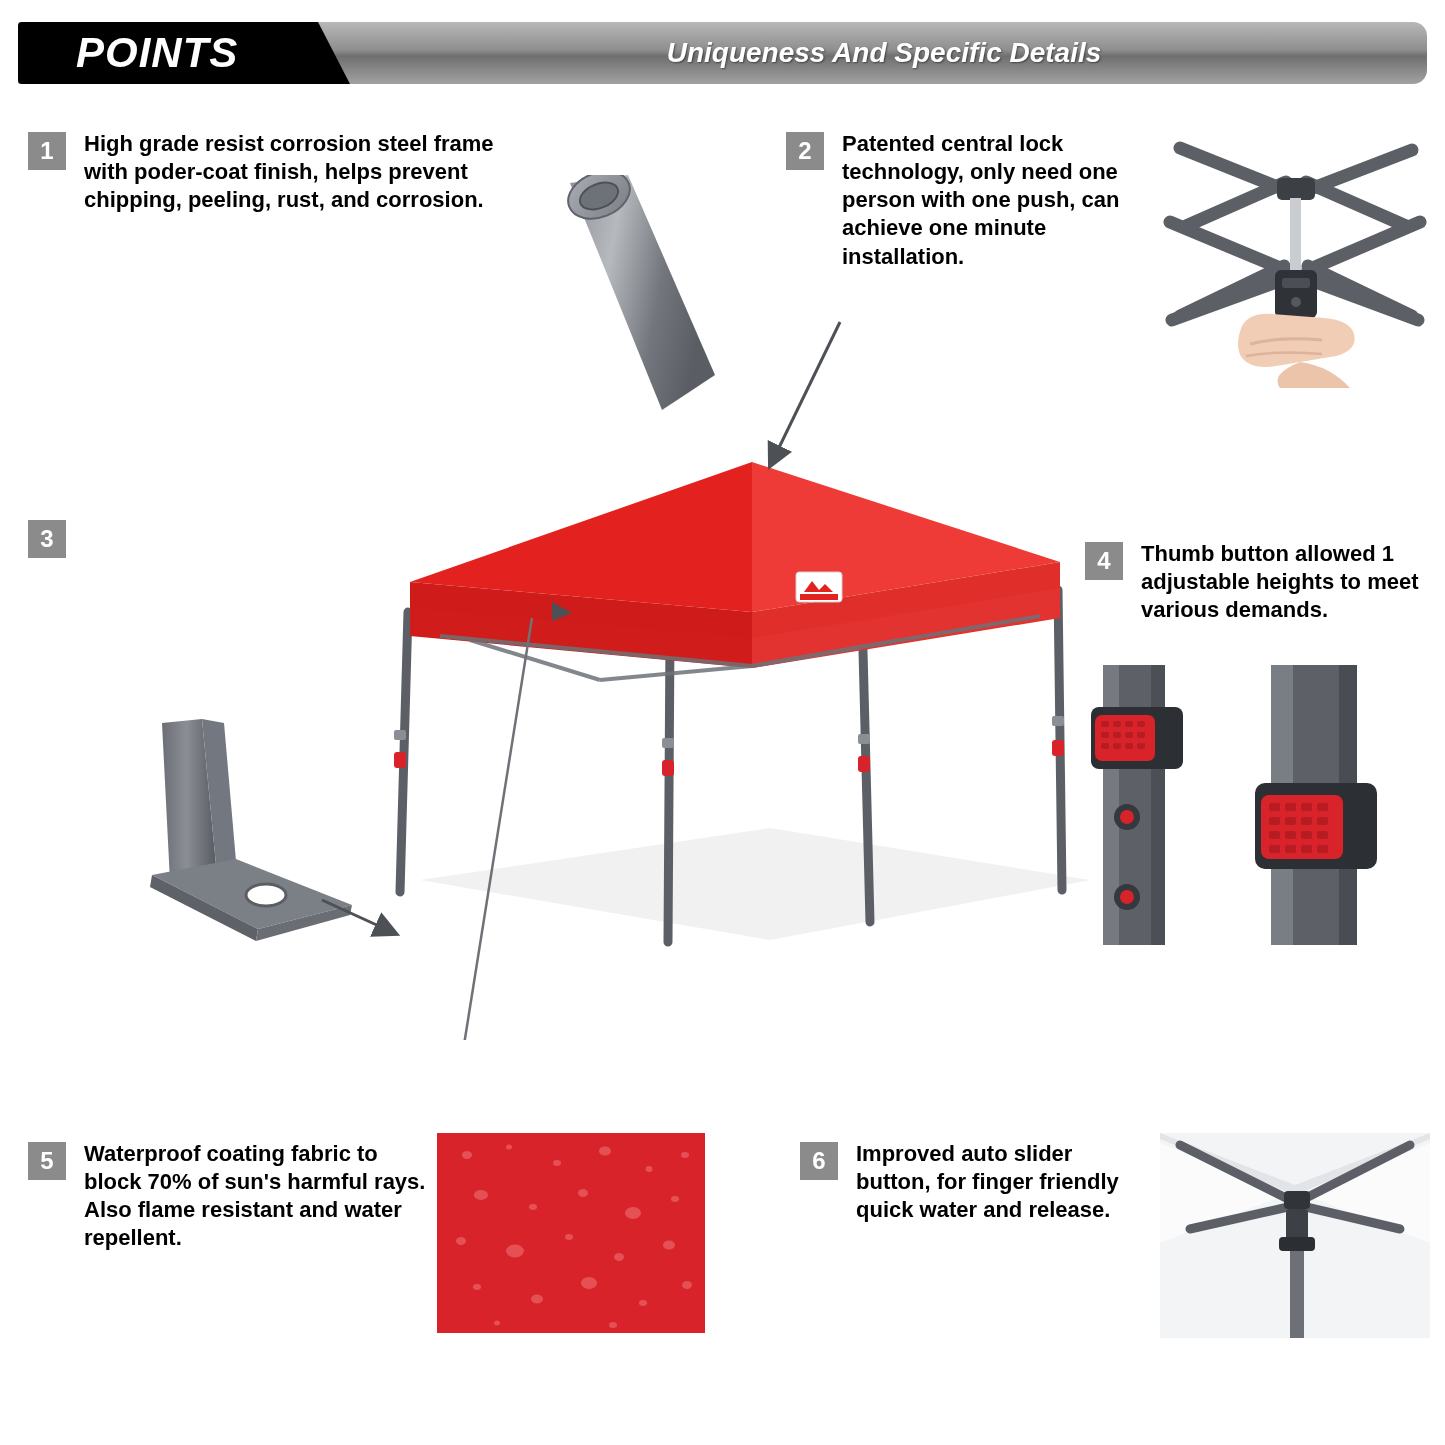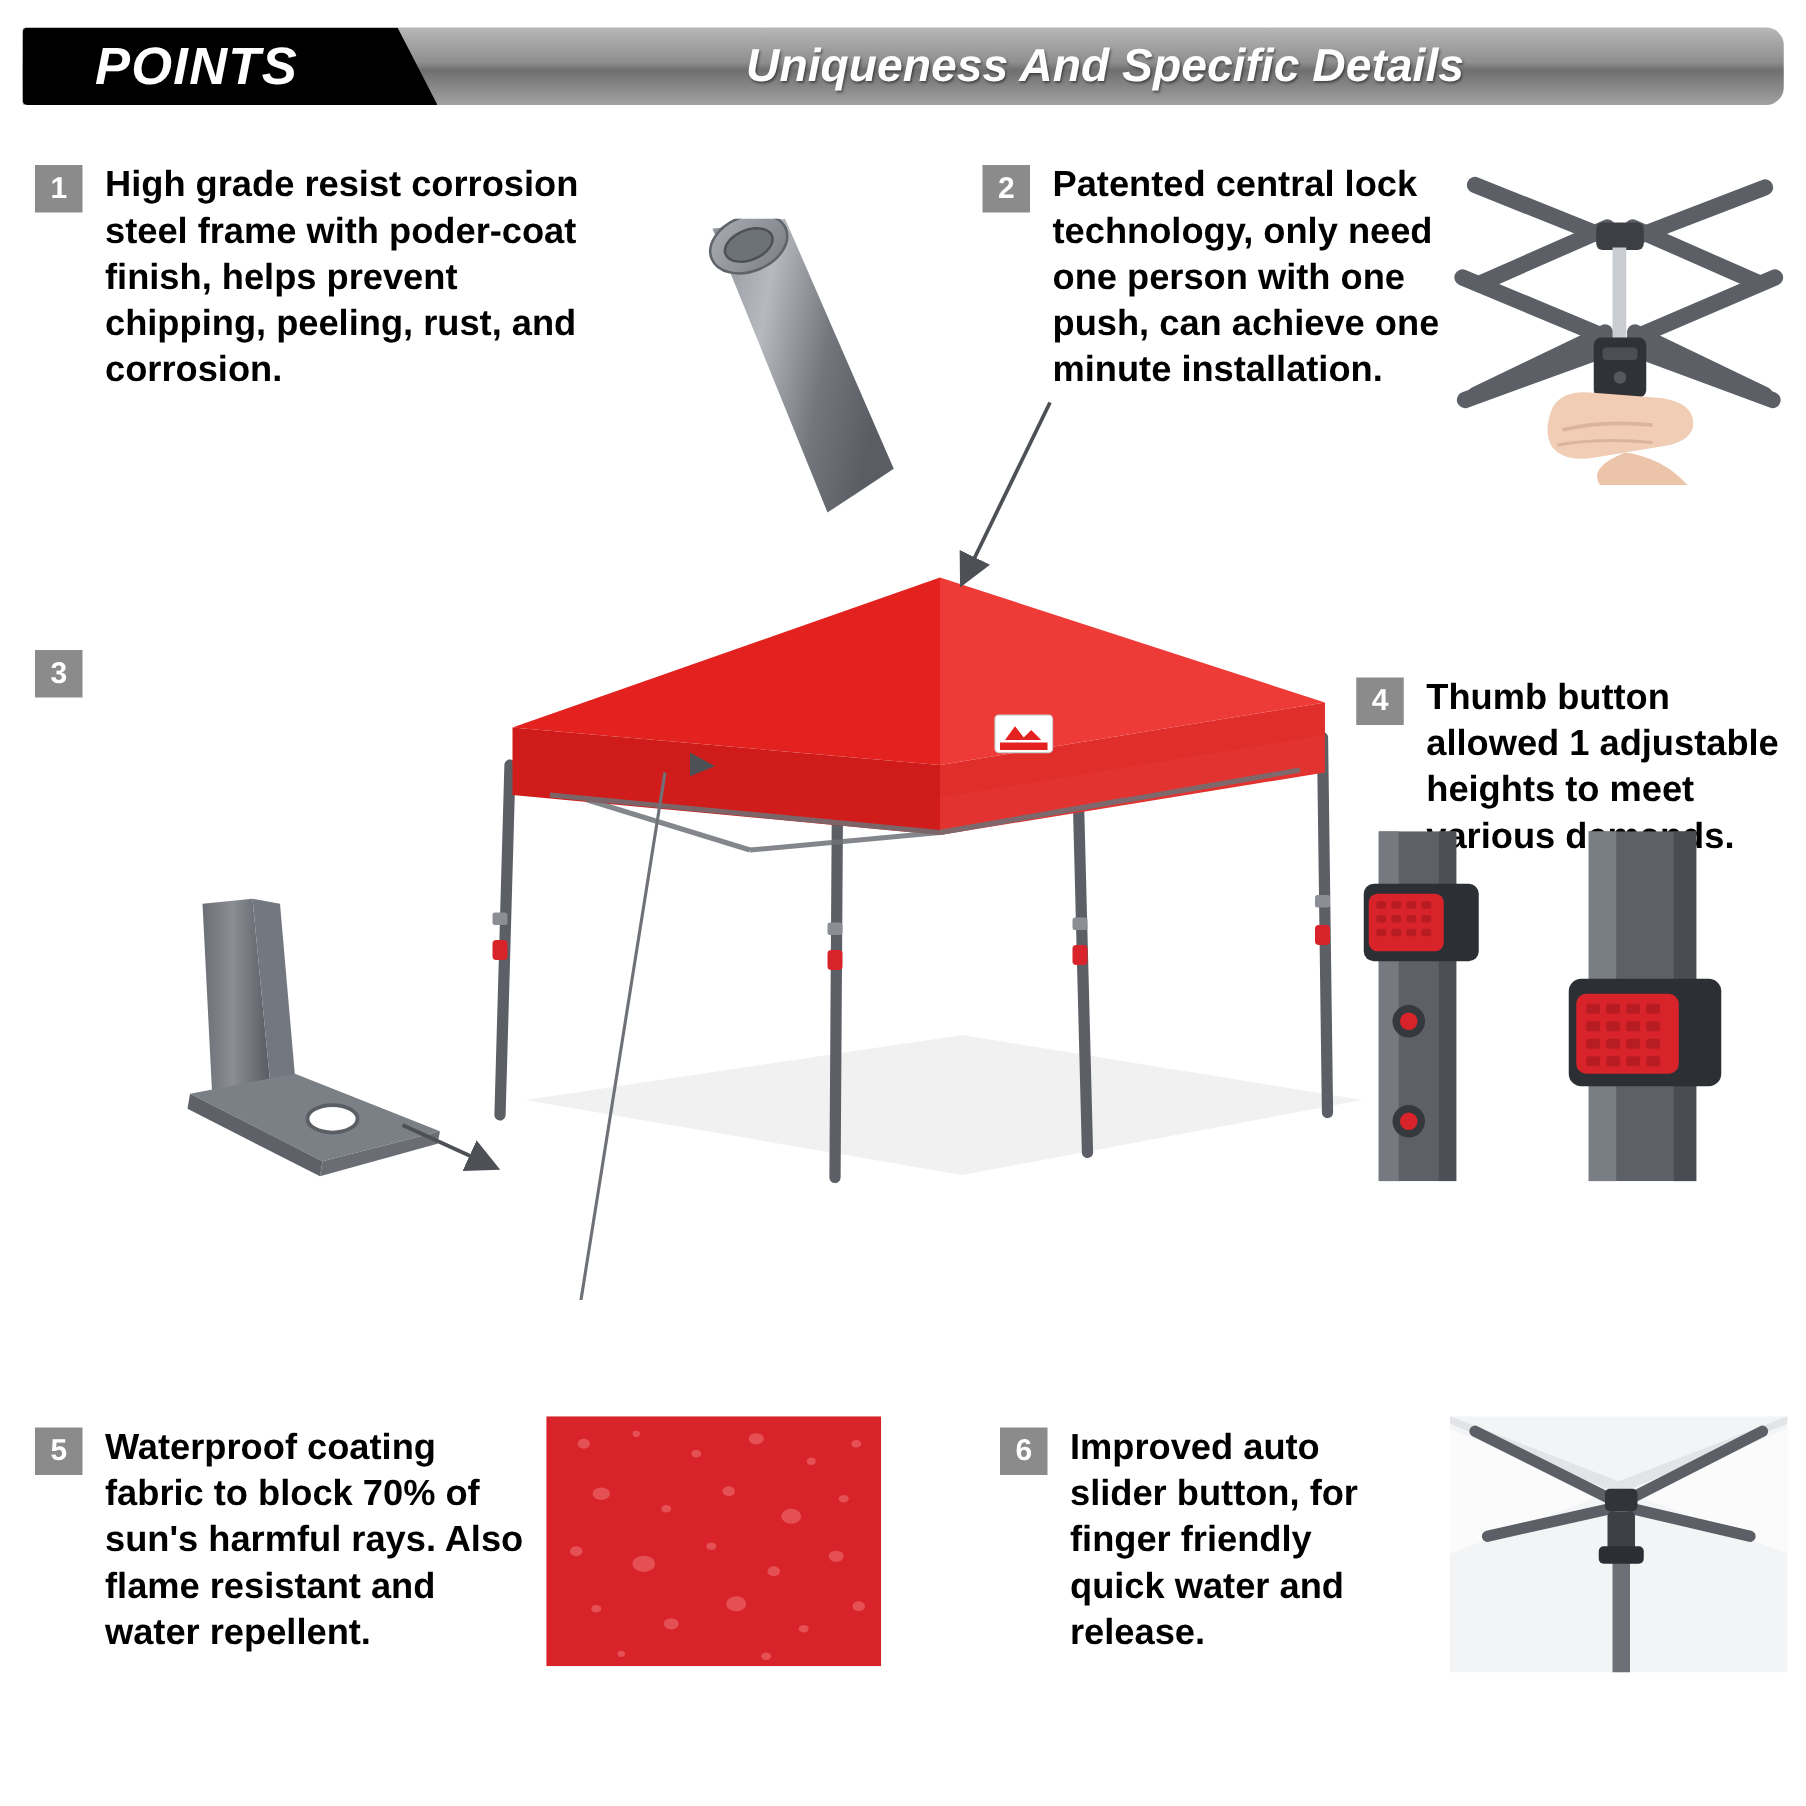--- a/index.html
+++ b/index.html
@@ -46,21 +46,21 @@
   }
   .header-subtitle {
     position: absolute;
     right: 0; top: 0;
     height: 62px;
     width: 1060px;
     display: flex;
     align-items: center;
     justify-content: center;
     color: #ffffff;
-    font-size: 37px;
+    font-size: 28px;
     font-weight: bold;
     font-style: italic;
     text-shadow: 1px 1px 2px rgba(0,0,0,.45);
     padding-right: 26px;
   }
 
   
   .point {
     position: absolute;
     display: flex;
@@ -73,21 +73,21 @@
     font-size: 24px;
     font-weight: bold;
     display: flex;
     align-items: center;
     justify-content: center;
     flex: 0 0 38px;
     margin-top: 2px;
   }
   .ptext {
     margin-left: 18px;
-    font-size: 29px;
+    font-size: 22px;
     font-weight: bold;
     line-height: 1.28;
     color: #000000;
     white-space: pre-line;
   }
 
   #point-1 { left: 28px;  top: 130px;  width: 470px; }
   #point-2 { left: 786px; top: 130px;  width: 370px; }
   #point-3 { left: 28px;  top: 518px;  width: 350px; }
   #point-4 { left: 1085px;top: 540px;  width: 350px; }

